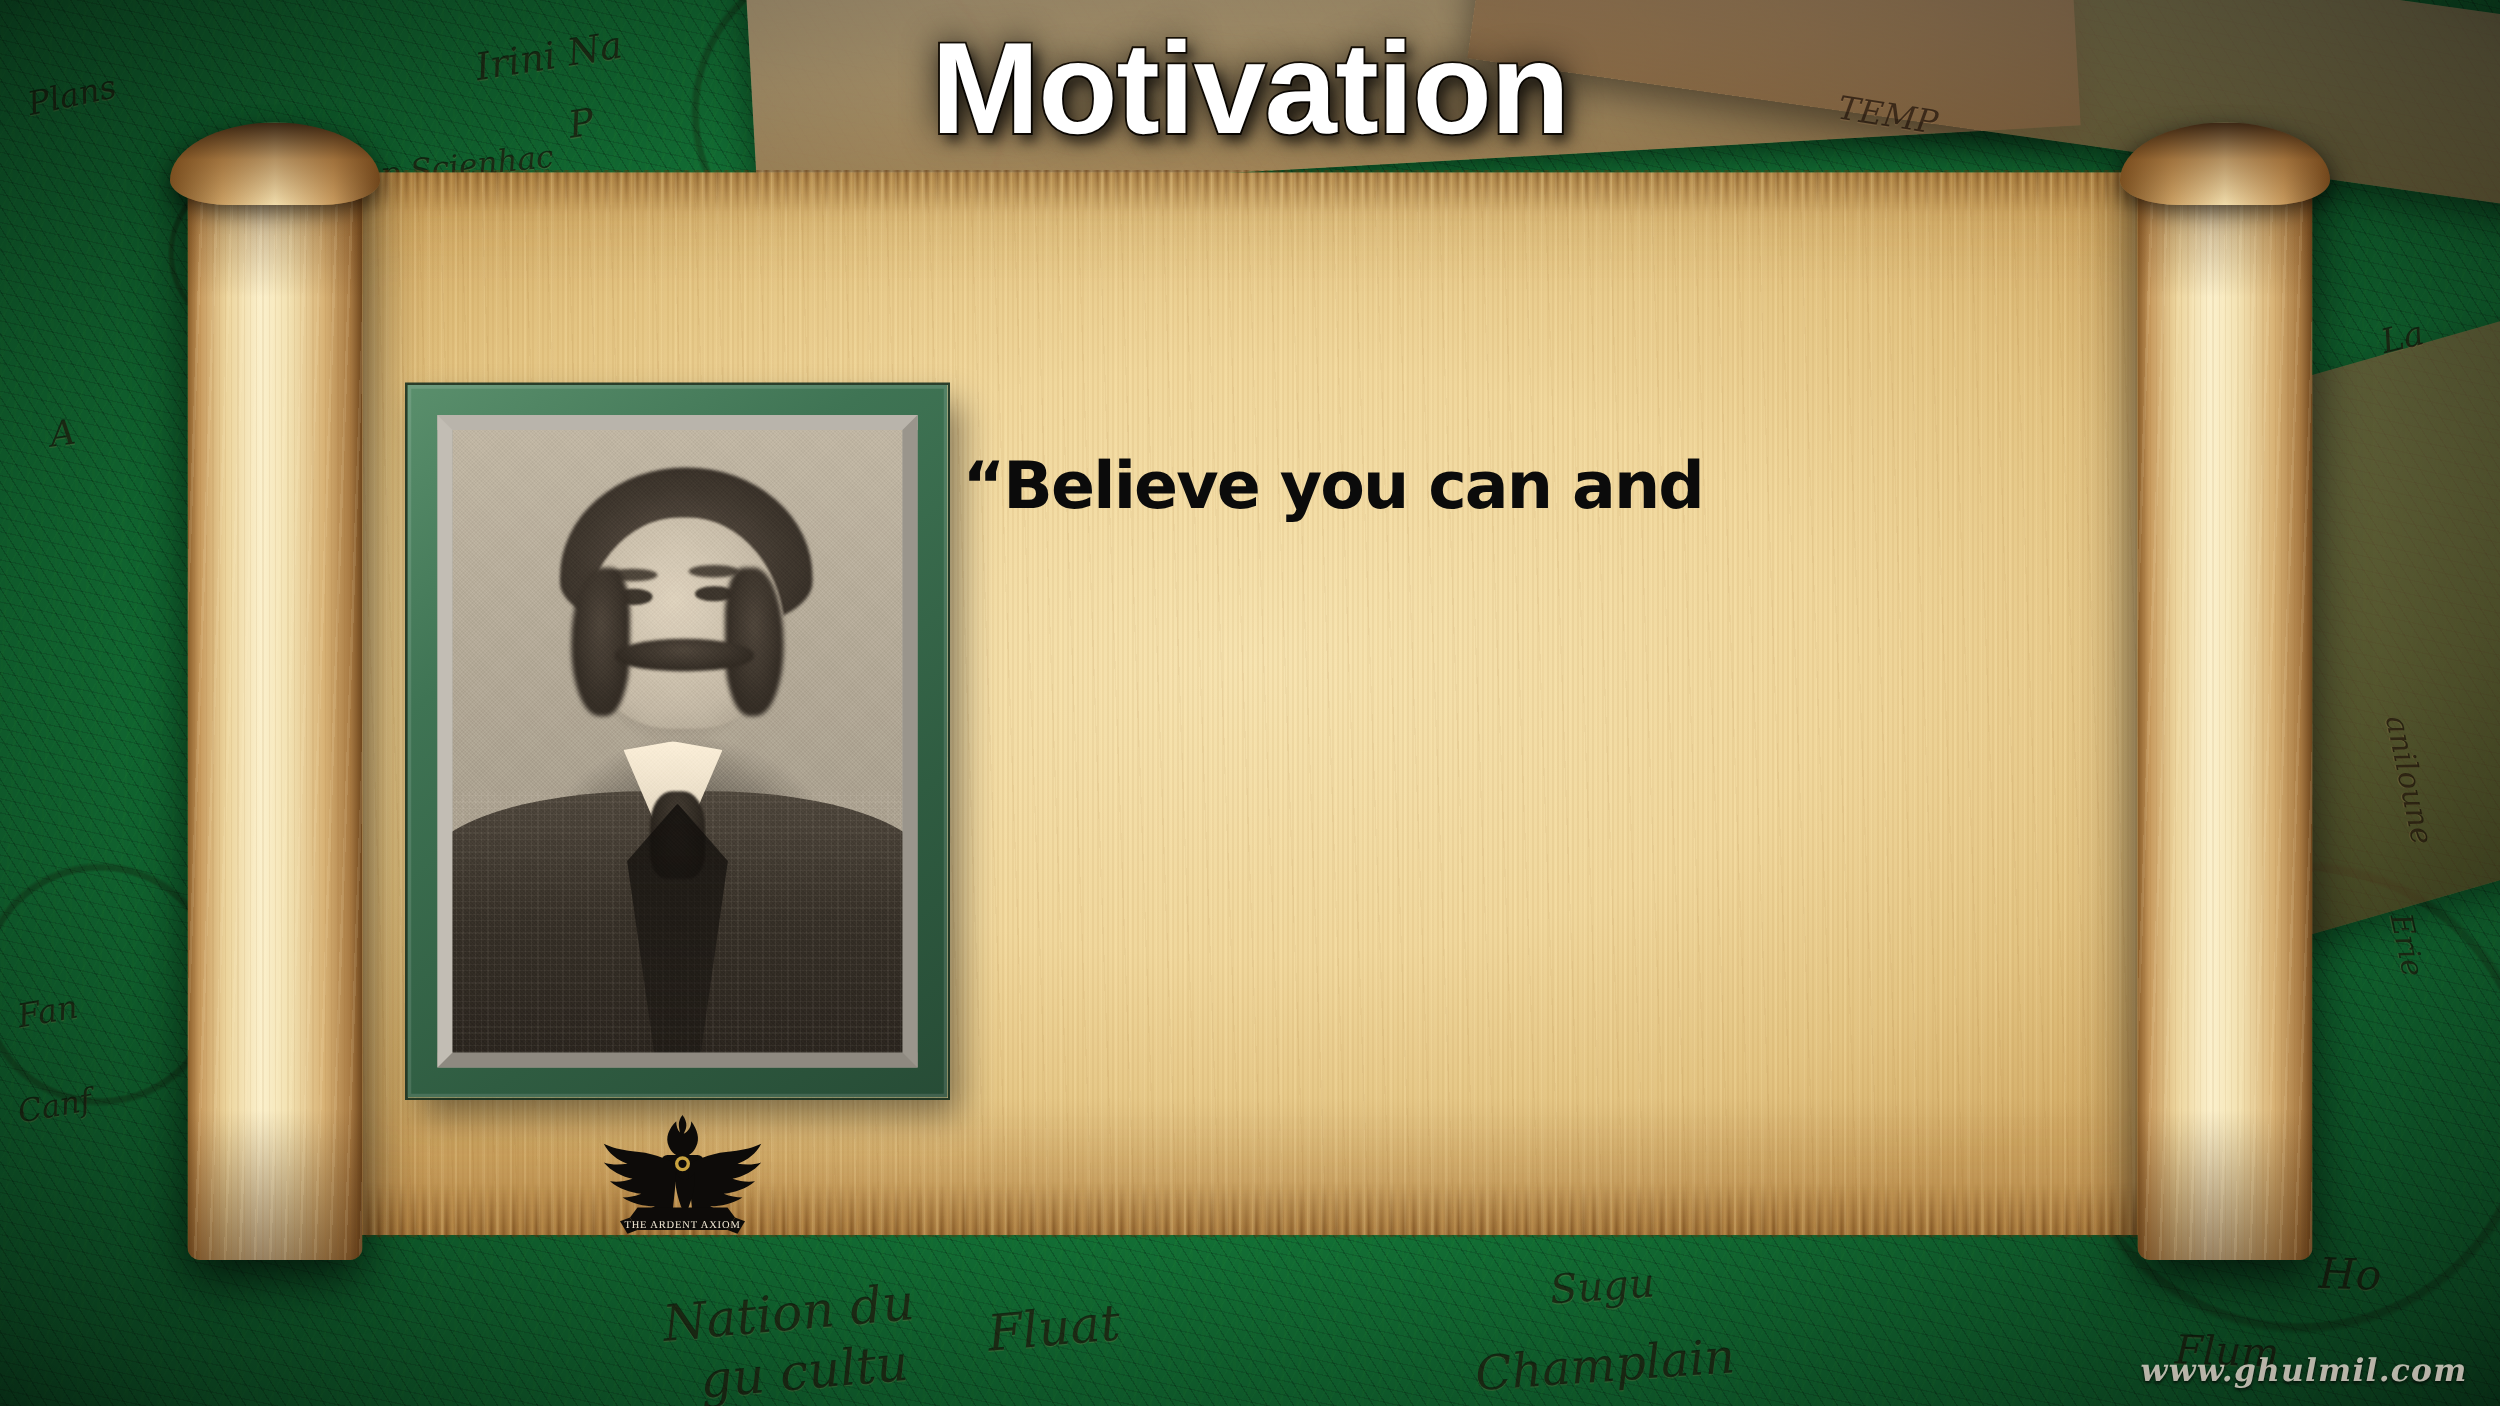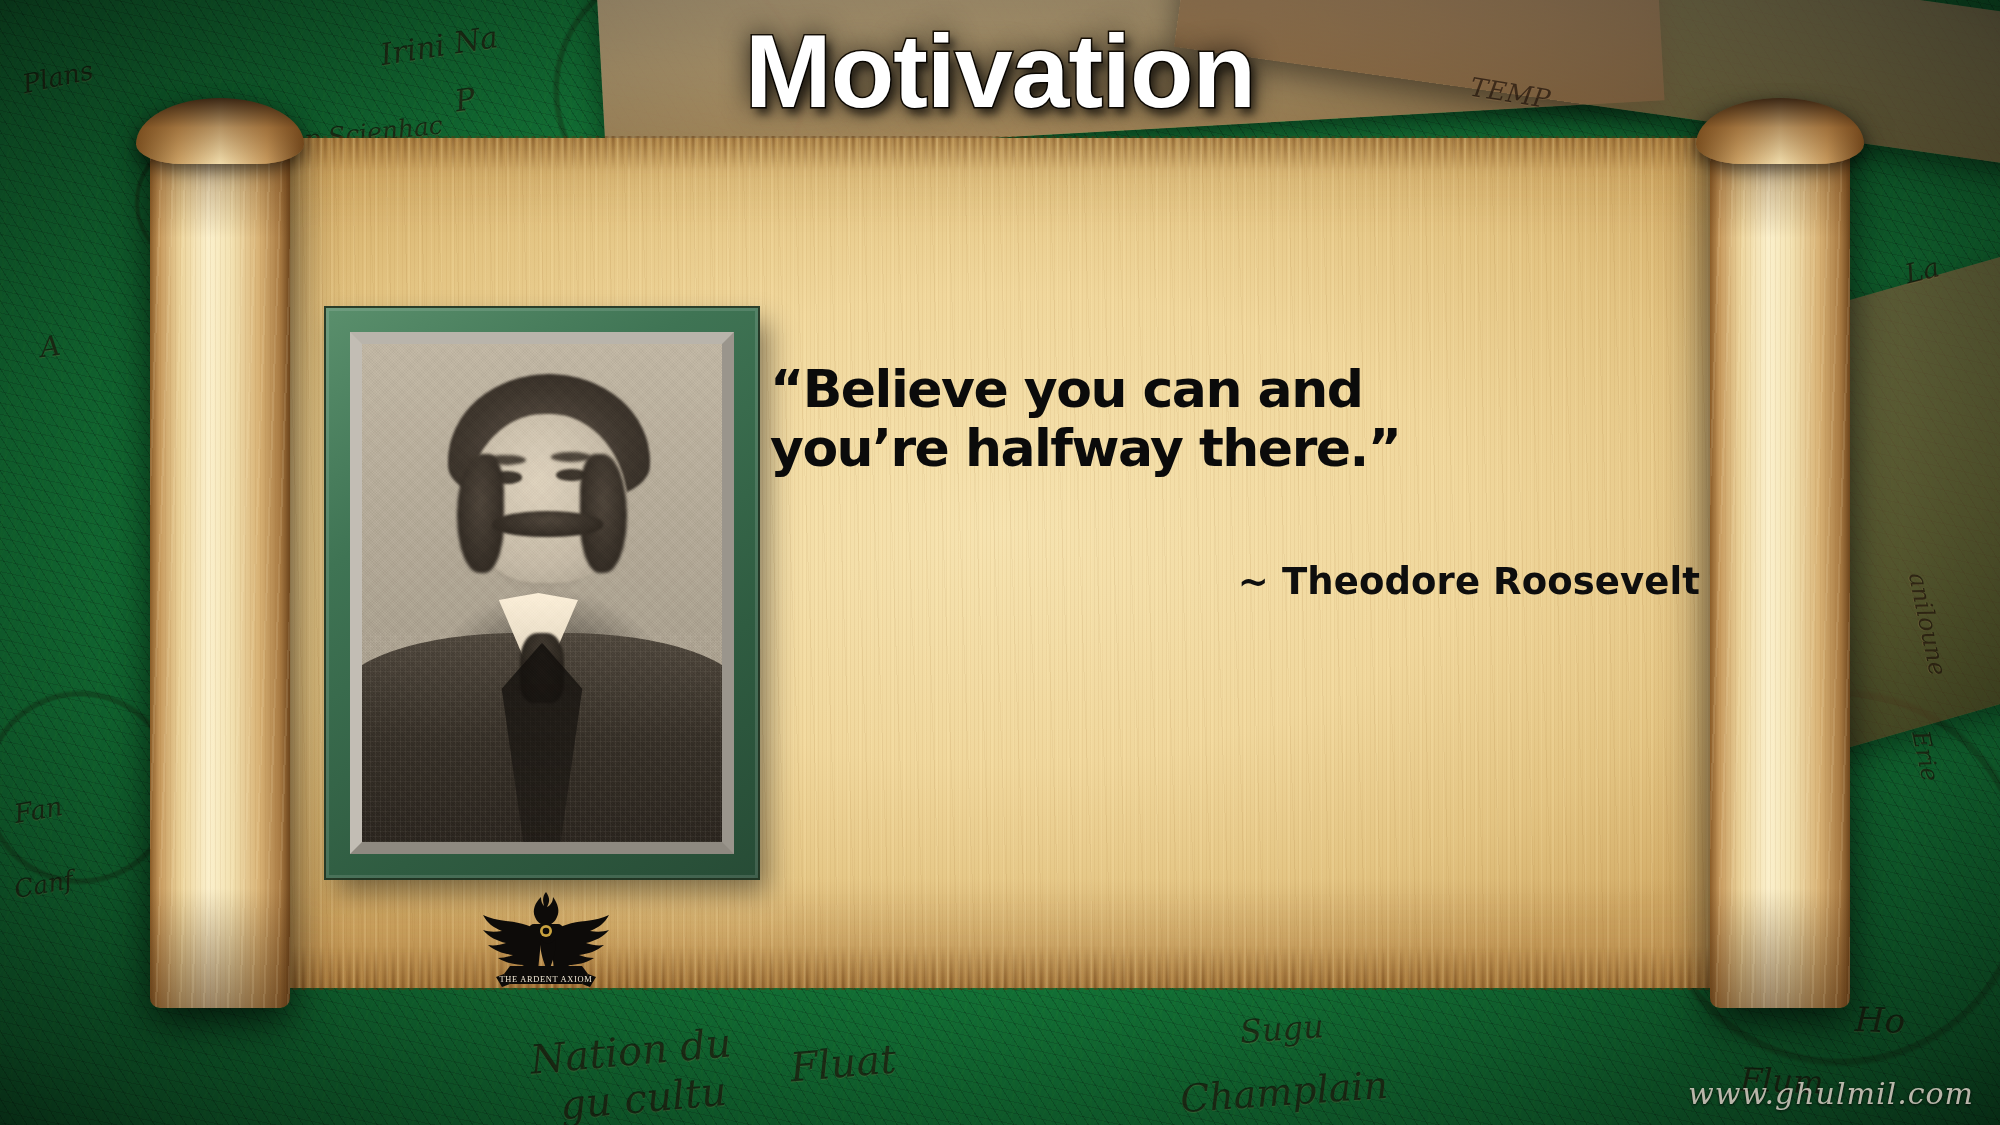--- a/index.html
+++ b/index.html
@@ -426,25 +426,26 @@
   }
   .logo svg { display: block; width: 132px; height: 110px; }
 
   
   .watermark {
     position: absolute;
     right: 26px;
     bottom: 14px;
     font-family: "DejaVu Serif", serif;
     font-style: italic;
-    font-size: 30px;
+    font-size: 25px;
     color: rgba(236,226,214,0.78);
     letter-spacing: 1px;
     text-shadow: 0 1px 3px rgba(0,0,0,0.85);
     user-select: none;
+    font-weight: bold;
   }
 </style>
 </head>
 <body>
 
 <div class="stage">
 
   <div class="bg-map"></div>
   <div class="map-sheet top"></div>
   <div class="map-sheet topright"></div>
@@ -504,24 +505,22 @@
         <div class="p-collar"></div>
         <div class="p-tie"></div>
         <div class="p-lapel"></div>
         <div class="portrait-grain"></div>
       </div>
     </div>
   </div>
 
   <div class="quote-block">
     <p class="quote-text quote-line1">“Believe you can and</p>
-    <p class="quote-text quote-line2">you’re halfway there.”</p>
 
     <div class="attribution">
-      <div>~ Theodore Roosevelt</div>
     </div>
   </div>
 
   <div class="footer">
     <div class="logo">
       <svg viewBox="0 0 132 110" xmlns="http://www.w3.org/2000/svg" aria-hidden="true">
         <g fill="#0d0b09">
 
           <path d="M66 4 c5 7 3 11 1 15 c4 -2 6 -6 6 -10 c5 7 7 14 4 20 c-2 5 -6 8 -11 9 c-5 -1 -9 -4 -11 -9 c-3 -7 0 -14 6 -20 c0 4 1 7 3 9 c-1 -5 -2 -9 2 -14 z"></path>
 

